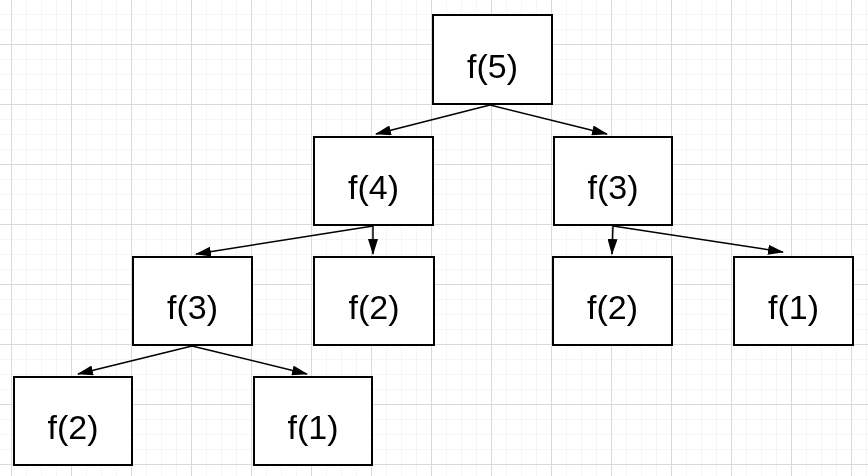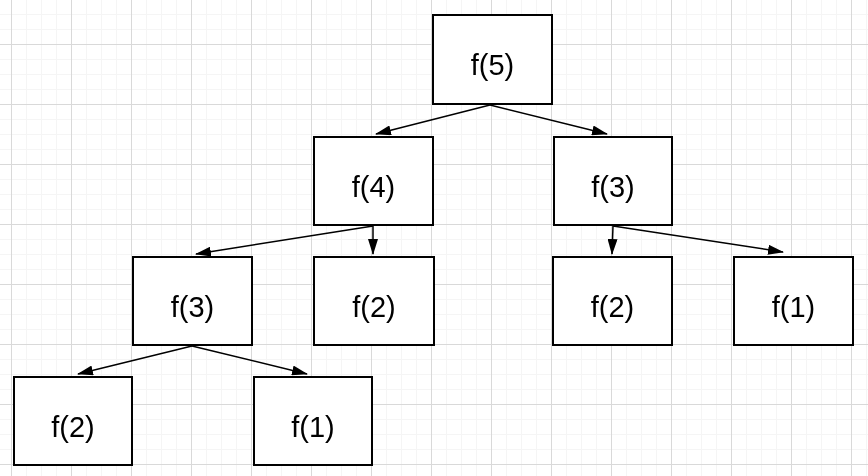--- a/index.html
+++ b/index.html
@@ -29,21 +29,21 @@
     top: 0;
     width: 868px;
     height: 476px;
   }
   .node {
     position: absolute;
     box-sizing: border-box;
     background: #ffffff;
     border: 2px solid #000000;
     color: #000000;
-    font-size: 29px;
+    font-size: 34px;
     line-height: 1;
     display: flex;
     align-items: center;
     justify-content: center;
     padding-top: 12px;
     user-select: none;
   }
   .edge {
     stroke: #000000;
     stroke-width: 1.5;

